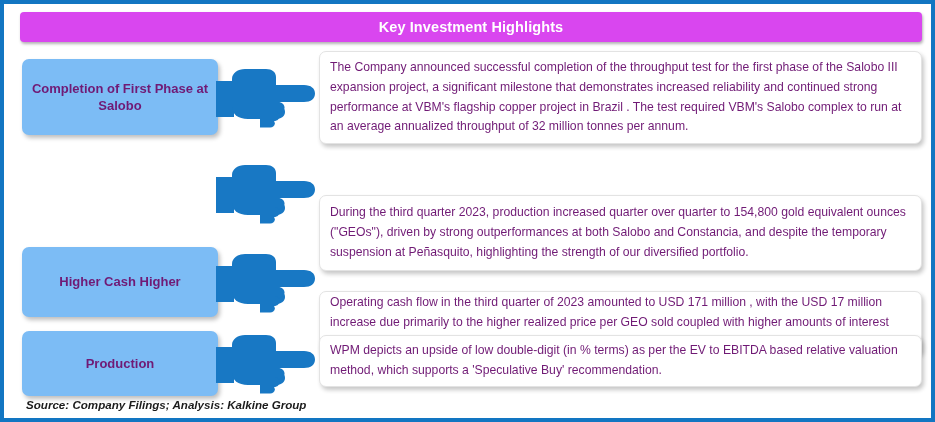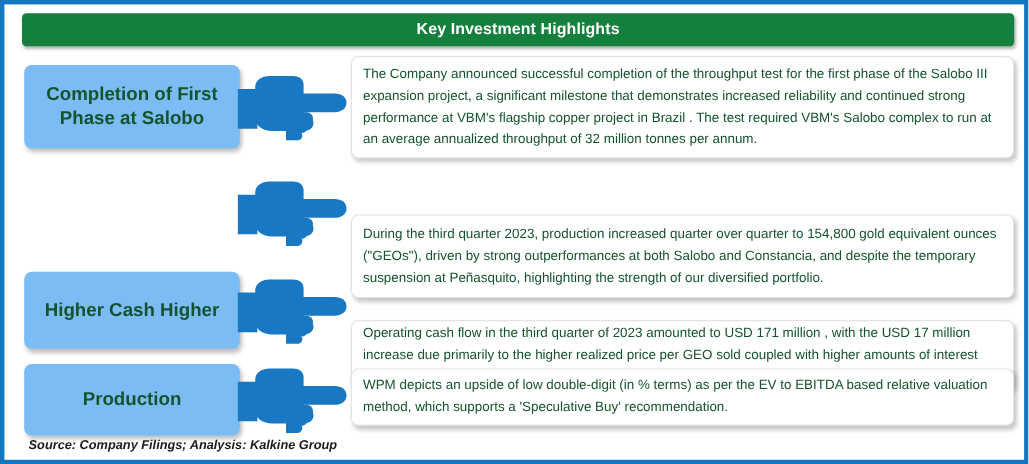--- a/index.html
+++ b/index.html
@@ -23,21 +23,21 @@
     background: #ffffff;
   }
 
   
   #title-banner {
     position: absolute;
     left: 16px;
     top: 8px;
     width: 902px;
     height: 30px;
-    background: #15803d;
+    background: #d946ef;
     border-radius: 4px;
     display: flex;
     align-items: center;
     justify-content: center;
     box-shadow: 1px 2px 3px rgba(0,0,0,0.30);
   }
   #title-banner .title-text {
     color: #ffffff;
     font-size: 14.5px;
     font-weight: bold;
@@ -60,22 +60,22 @@
     border-radius: 7px;
     display: flex;
     align-items: center;
     justify-content: center;
     text-align: center;
     box-shadow: 2px 3px 4px rgba(0,0,0,0.25);
     box-sizing: border-box;
     padding: 4px 8px;
   }
   .label-box .label-text {
-    color: #14532d;
-    font-size: 17px;
+    color: #701a75;
+    font-size: 13px;
     font-weight: bold;
     line-height: 1.32;
   }
 
   
   .hand-wrap {
     position: absolute;
     left: 212px;
     width: 108px;
   }
@@ -89,21 +89,21 @@
     background: #ffffff;
     border: 1px solid #E3E3E3;
     border-radius: 7px;
     box-shadow: 2px 3px 4px rgba(0,0,0,0.22);
     box-sizing: border-box;
     display: flex;
     align-items: center;
     padding: 6px 12px 6px 10px;
   }
   .content-box .content-text {
-    color: #14532d;
+    color: #701a75;
     font-size: 12.2px;
     line-height: 1.62;
   }
 
   
   #row-1 { top: 47px;  height: 93px; }
   #row-1 .label-box   { top: 8px;  height: 76px; }
   #row-1 .hand-wrap   { top: 14px; }
   #row-1 .content-box { top: 0px;  height: 93px; }
 

